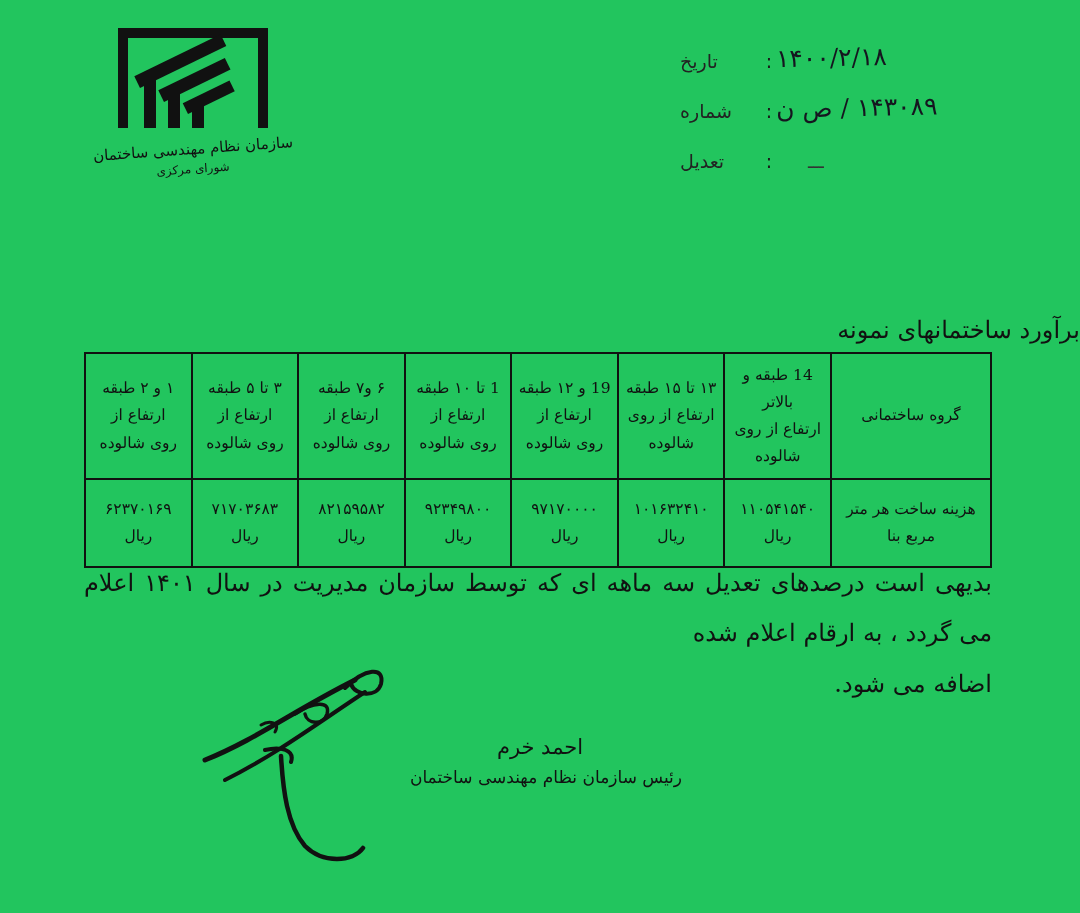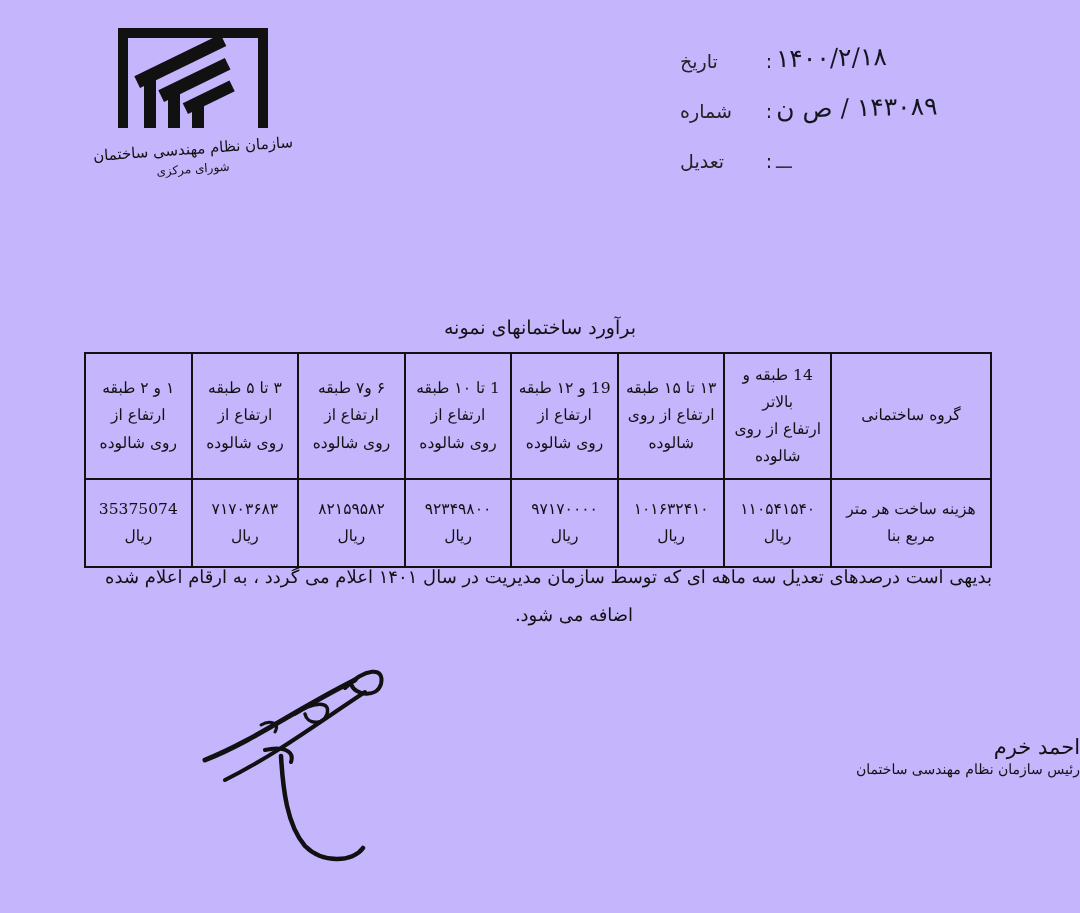--- a/index.html
+++ b/index.html
@@ -13,21 +13,21 @@
     height: 913px;
     position: relative;
     font-family: "DejaVu Sans", "Liberation Sans", sans-serif;
     color: #1a1a1a;
     overflow: hidden;
   }
 
   .page {
     position: absolute;
     inset: 0;
-    background: #c4b5fd;
+    background: #22c55e;
   }
 
   
   .header-meta {
     position: absolute;
     top: 38px;
     right: 80px;
     width: 320px;
     text-align: right;
     direction: rtl;
@@ -60,20 +60,21 @@
     padding-right: 14px;
     white-space: nowrap;
     transform: rotate(-1.2deg);
     font-family: "DejaVu Serif", "Liberation Serif", serif;
   }
   .meta-value.small {
     font-size: 18px;
     transform: none;
     letter-spacing: 3px;
     color: #333;
+    margin-left: 32px;
   }
 
   
   .logo-block {
     position: absolute;
     top: 28px;
     left: 78px;
     width: 230px;
     text-align: center;
   }
@@ -144,22 +145,22 @@
     transform: rotate(-4deg);
     letter-spacing: 0.5px;
   }
 
   
   .table-title {
     position: absolute;
     top: 316px;
     right: 0;
     left: 0;
-    text-align: center;
-    font-size: 19px;
+    text-align: right;
+    font-size: 24px;
     color: #111;
     font-family: "DejaVu Serif", "Liberation Serif", serif;
   }
 
   
   .table-wrap {
     position: absolute;
     top: 352px;
     right: 88px;
     width: 908px;
@@ -192,49 +193,49 @@
   }
 
   
   .note {
     position: absolute;
     top: 558px;
     right: 88px;
     width: 908px;
     direction: rtl;
     text-align: justify;
-    font-size: 18px;
+    font-size: 24px;
     line-height: 2.1;
     color: #111;
     font-family: "DejaVu Serif", "Liberation Serif", serif;
   }
   .note .line2 {
     display: block;
-    text-align: center;
+    text-align: right;
     padding-left: 72px;
   }
 
   
   .sign-block {
     position: absolute;
     top: 735px;
     right: 0;
     left: 0;
-    text-align: right;
+    text-align: center;
     direction: rtl;
   }
   .sign-name {
     font-size: 21px;
     color: #111;
     letter-spacing: 1px;
     font-family: "DejaVu Serif", "Liberation Serif", serif;
   }
   .sign-title {
-    font-size: 14px;
-    margin-top: 2px;
+    font-size: 17px;
+    margin-top: 8px;
     color: #111;
     letter-spacing: 1px;
     font-family: "DejaVu Serif", "Liberation Serif", serif;
     padding-left: 12px;
   }
   .signature-svg {
     position: absolute;
     top: 650px;
     left: 195px;
     width: 280px;
@@ -342,21 +343,21 @@
         </td>
         <td>
           <span class="cell-sub">۸۲۱۵۹۵۸۲</span>
           <span class="cell-sub">ریال</span>
         </td>
         <td>
           <span class="cell-sub">۷۱۷۰۳۶۸۳</span>
           <span class="cell-sub">ریال</span>
         </td>
         <td>
-          <span class="cell-sub">35375074</span>
+          <span class="cell-sub">۶۲۳۷۰۱۶۹</span>
           <span class="cell-sub">ریال</span>
         </td>
       </tr>
     </tbody>
       </table>
   </div>
 
   <div class="note">
     <span>بدیهی است درصدهای تعدیل سه ماهه ای که توسط سازمان مدیریت در سال ۱۴۰۱ اعلام می گردد ، به ارقام اعلام شده</span>
     <span class="line2">اضافه می شود.</span>

